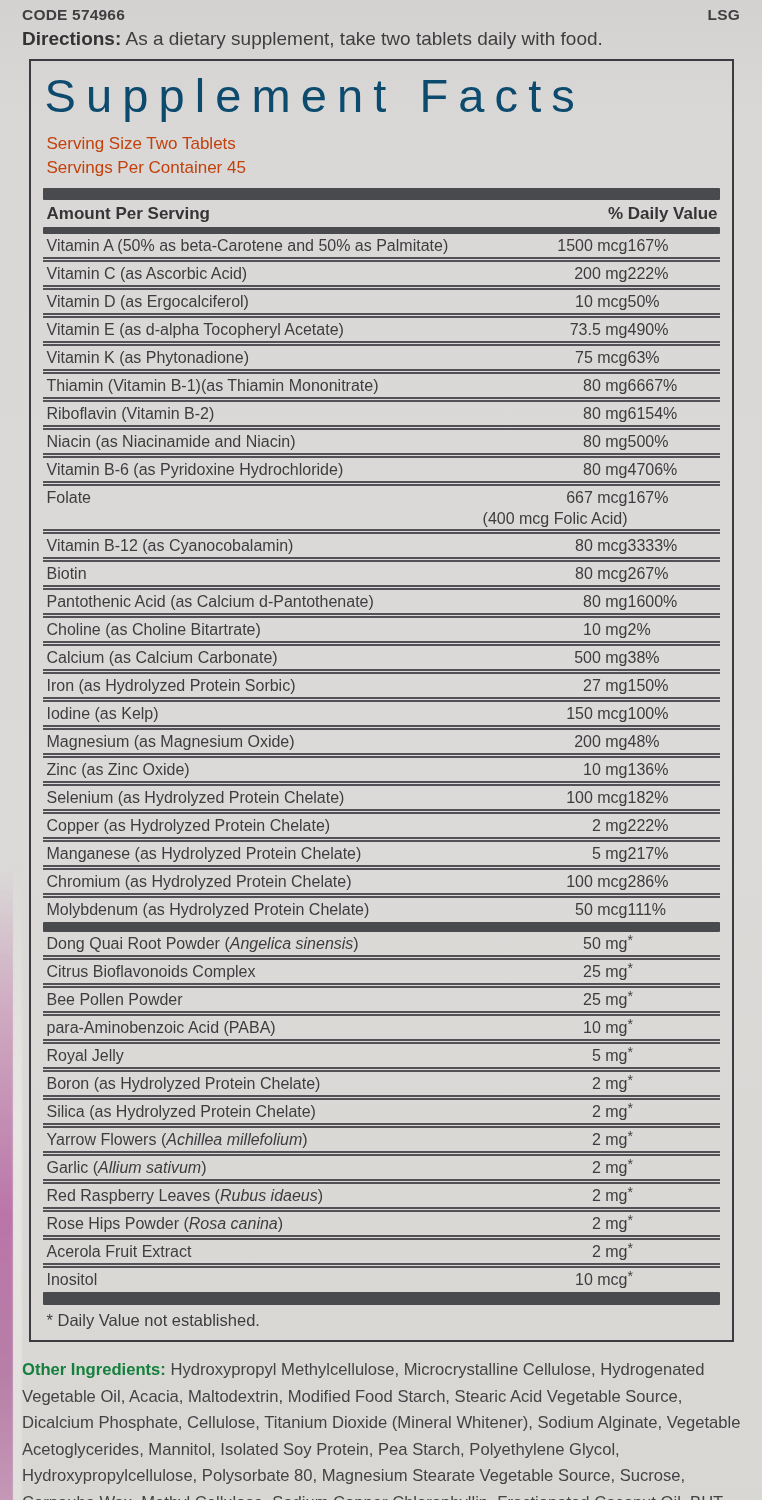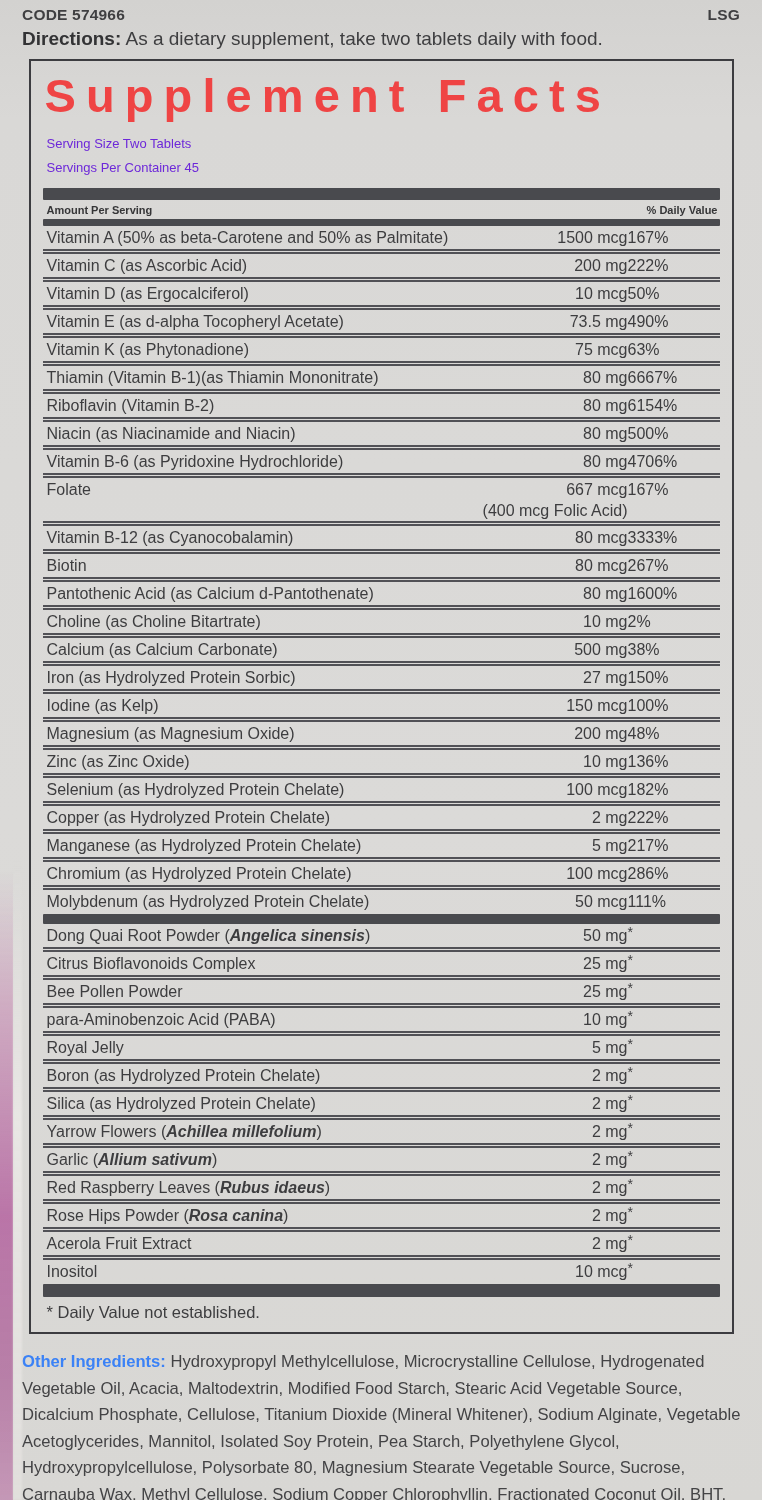--- a/index.html
+++ b/index.html
@@ -13,43 +13,43 @@
     background:linear-gradient(to bottom,rgba(197,130,175,0) 0%,rgba(193,115,168,.45) 22%,rgba(178,92,156,.8) 55%,rgba(172,97,152,.75) 80%,rgba(188,125,170,.7) 100%);
     filter:blur(.6px);}
   .fold-highlight{position:absolute;left:13px;top:860px;width:9px;height:640px;
     background:linear-gradient(to bottom,rgba(255,255,255,0),rgba(245,242,240,.55) 40%,rgba(240,236,234,.4));filter:blur(1px);}
   .top-row{display:flex;justify-content:space-between;padding:6px 22px 0 22px;
     font-size:15.5px;font-weight:bold;color:#3f3f41;letter-spacing:.2px;}
   .directions{padding:4px 22px 0 22px;font-size:19px;color:#3e3e40;}
   .directions b{color:#333335;}
   .facts-box{margin:9px auto 0 auto;width:705px;border:2px solid #3c3c40;
     padding:8px 12px 10px 12px;box-sizing:border-box;background:rgba(255,255,255,.02);}
-  .facts-title{font-size:47px;font-weight:bold;color:#ef4444;letter-spacing:.215em;
+  .facts-title{font-size:47px;font-weight:normal;color:#0c4a6e;letter-spacing:.215em;
     line-height:1.05;margin:2px 0 12px 2px;white-space:nowrap;}
-  .serving{font-size:13px;line-height:23.5px;color:#6d28d9;padding-left:4px;}
+  .serving{font-size:17px;line-height:23.5px;color:#c2410c;padding-left:4px;}
   .bar{background:#494a4e;border-radius:1px;}
   .bar-thick{height:12px;margin-top:9px;}
   .bar-mid{height:7px;}
   .bar-section{height:10px;margin-top:1px;}
   .bar-bottom{height:13px;margin-top:1px;}
   .cols-header{display:flex;justify-content:space-between;align-items:center;
-    font-size:11px;font-weight:bold;color:#353537;padding:4px 2px 3px 4px;}
+    font-size:17px;font-weight:bold;color:#353537;padding:4px 2px 3px 4px;}
   .row{display:grid;grid-template-columns:1fr 150px 92px;align-items:start;
     line-height:23px;font-size:16px;color:#3d3d3f;padding:0 0 0 4px;}
   .row + .row{border-top:5px double #515156;}
   .cell-name{padding-right:6px;}
   .cell-amount{text-align:right;white-space:nowrap;}
   .amount-note{line-height:21px;margin-top:-1px;}
   .cell-dv{text-align:left;white-space:nowrap;padding-right:2px;}
   .star{font-size:14px;vertical-align:top;line-height:17px;color:#3d3d3f;}
   .footnote{font-size:16.5px;color:#3d3d3f;padding:6px 0 0 4px;}
   .other{margin:15px 0 0 0;padding:0 20px 0 22px;font-size:16.6px;line-height:26.5px;
     color:#434345;}
-  .other b{color:#3b82f6;}
-  i.latin{font-style:italic;font-weight:bold;}
+  .other b{color:#15803d;}
+  i.latin{font-style:italic;}
 </style>
 </head>
 <body>
 
 <div class="pink-strip"></div>
 <div class="fold-highlight"></div>
 
 <div class="top-row">
   <span>CODE 574966</span>
   <span>LSG</span>

